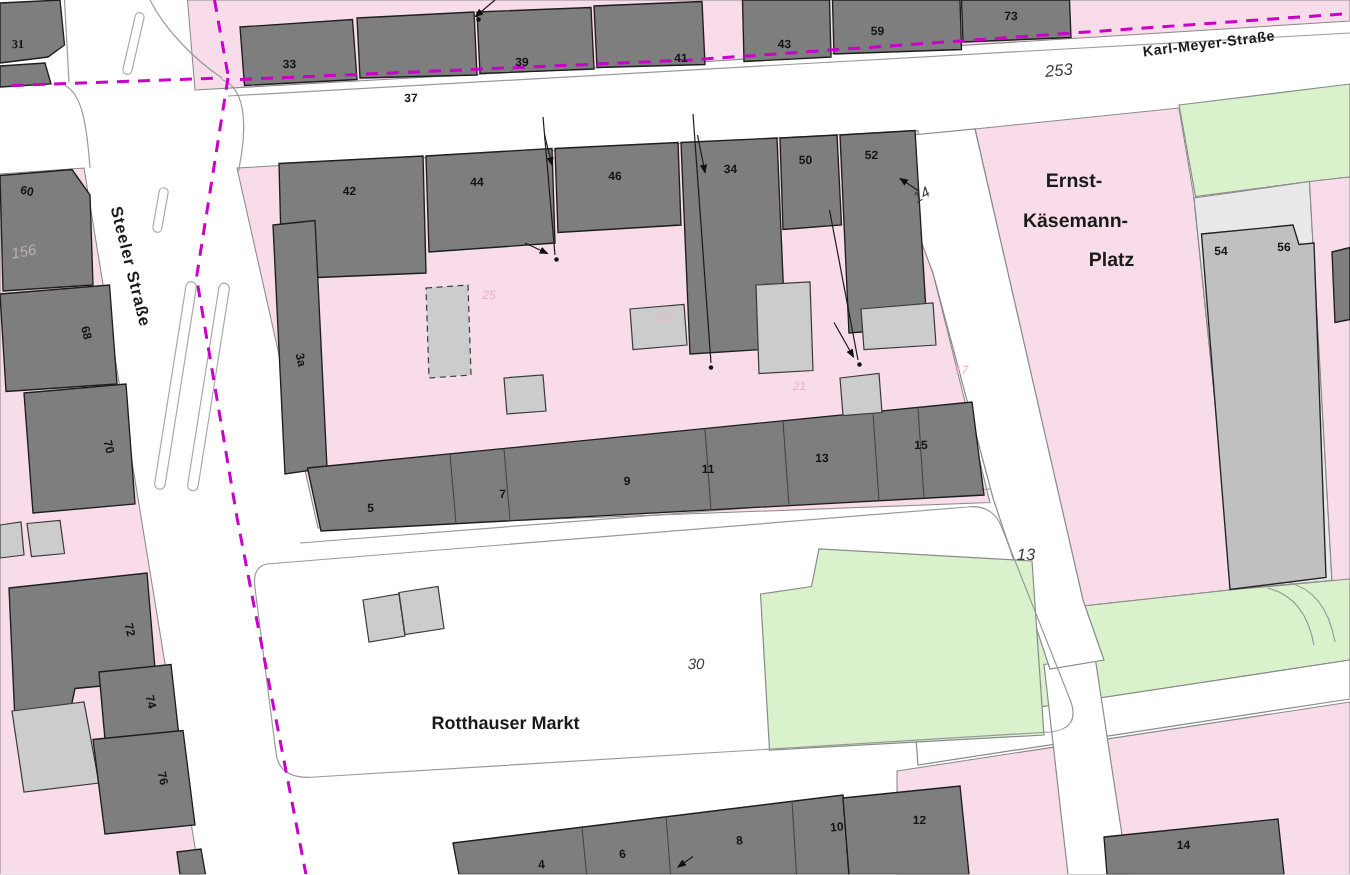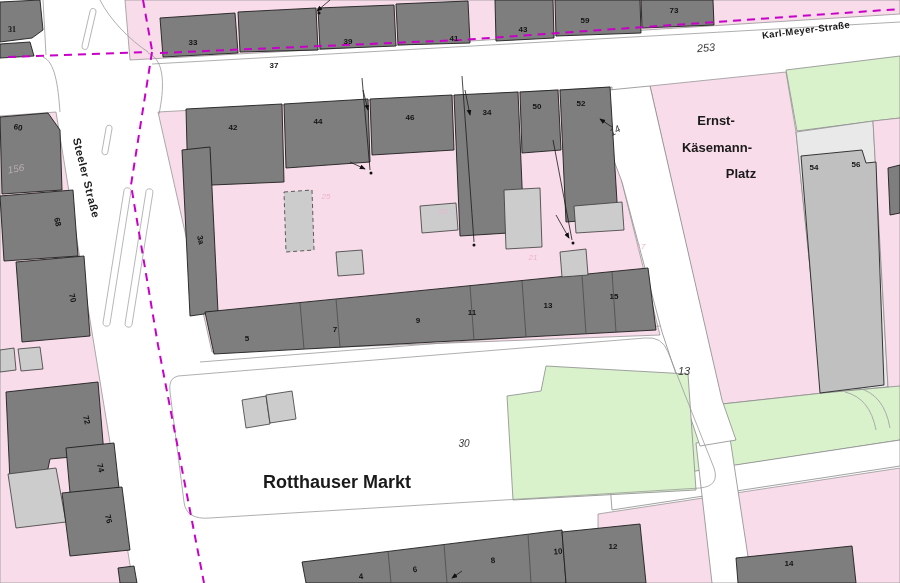--- a/index.html
+++ b/index.html
@@ -19,21 +19,21 @@
   .mg{fill:none;stroke:var(--boundary_magenta);stroke-width:2;stroke-dasharray:8 6;}
   .sv{fill:none;stroke:#1a1a1a;stroke-width:0.8;}
   .cap{fill:#ffffff;stroke:#aaaaaa;stroke-width:0.8;}
   
   .lbl{position:absolute;transform:translate(-50%,-50%) rotate(var(--r,0deg));
        white-space:nowrap;color:#1a1a1a;line-height:1;}
   .bld{font-size:8px;font-weight:bold;color:#141414;}
   .street{font-size:11px;font-weight:bold;letter-spacing:0.6px;}
   .street-sm{font-size:9.5px;font-weight:bold;letter-spacing:0.4px;}
   .area{font-size:13px;font-weight:bold;}
-  .area-lg{font-size:18px;font-weight:bold;}
+  .area-lg{font-size:12px;font-weight:bold;}
   .parcel{font-size:11px;font-style:italic;color:#3a3a3a;}
   .parcel-sm{font-size:10px;font-style:italic;color:#3a3a3a;}
   .parcel-faint{font-size:10px;font-style:italic;color:#b7adb3;}
   .faint{font-size:8px;font-style:italic;color:#edb3ca;}
 </style>
 </head>
 <body>
 
 <div id="map">
   <svg width="900" height="583" viewBox="0 0 900 583">

